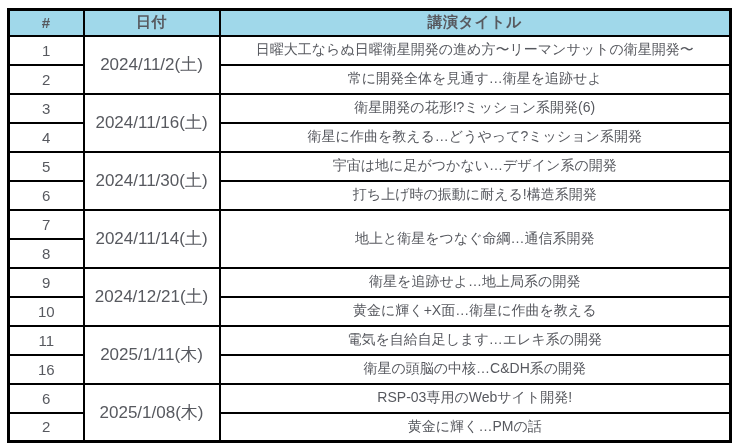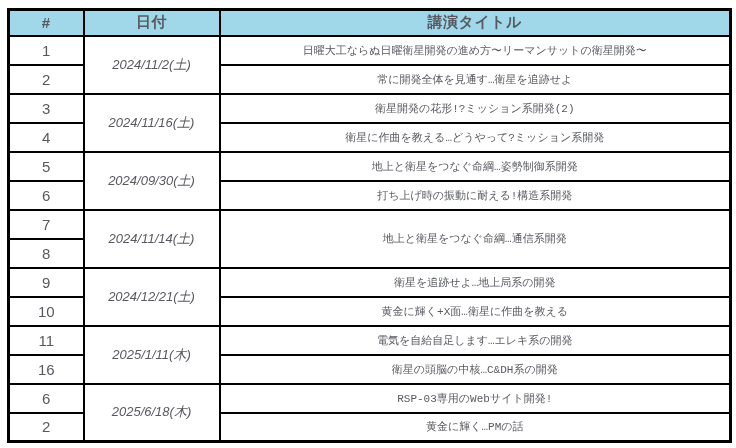--- a/index.html
+++ b/index.html
@@ -35,22 +35,22 @@
   }
   table.schedule thead tr { height: 26px; }
   table.schedule tbody tr { height: 29px; }
   table.schedule th {
     background: #a0d8ea;
     font-weight: bold;
     font-size: 15px;
     letter-spacing: 0.5px;
   }
   td.num   { font-size: 15px; }
-  td.date  { font-size: 13px; font-style: italic; }
-  td.title { font-size: 11px; font-family: Liberation Mono, monospace; }
+  td.date  { font-size: 17px; }
+  td.title { font-size: 14px; }
   
   .bb1 { border-bottom-width: 1px; }
   .bt1 { border-top-width: 1px; }
 </style>
 </head>
 <body>
 
 <div class="page">
   <table class="schedule">
     <colgroup>
@@ -71,30 +71,30 @@
           <td class="date" rowspan="2">2024/11/2(土)</td>
           <td class="title bb1">日曜大工ならぬ日曜衛星開発の進め方〜リーマンサットの衛星開発〜</td>
         </tr>
         <tr>
           <td class="num bt1">2</td>
           <td class="title bt1">常に開発全体を見通す…衛星を追跡せよ</td>
         </tr>
         <tr>
           <td class="num bb1">3</td>
           <td class="date" rowspan="2">2024/11/16(土)</td>
-          <td class="title bb1">衛星開発の花形!?ミッション系開発(2)</td>
+          <td class="title bb1">衛星開発の花形!?ミッション系開発(6)</td>
         </tr>
         <tr>
           <td class="num bt1">4</td>
           <td class="title bt1">衛星に作曲を教える…どうやって?ミッション系開発</td>
         </tr>
         <tr>
           <td class="num bb1">5</td>
-          <td class="date" rowspan="2">2024/09/30(土)</td>
-          <td class="title bb1">地上と衛星をつなぐ命綱…姿勢制御系開発</td>
+          <td class="date" rowspan="2">2024/11/30(土)</td>
+          <td class="title bb1">宇宙は地に足がつかない…デザイン系の開発</td>
         </tr>
         <tr>
           <td class="num bt1">6</td>
           <td class="title bt1">打ち上げ時の振動に耐える!構造系開発</td>
         </tr>
         <tr>
           <td class="num bb1">7</td>
           <td class="date" rowspan="2">2024/11/14(土)</td>
           <td class="title" rowspan="2">地上と衛星をつなぐ命綱…通信系開発</td>
         </tr>
@@ -114,21 +114,21 @@
           <td class="num bb1">11</td>
           <td class="date" rowspan="2">2025/1/11(木)</td>
           <td class="title bb1">電気を自給自足します…エレキ系の開発</td>
         </tr>
         <tr>
           <td class="num bt1">16</td>
           <td class="title bt1">衛星の頭脳の中核…C&amp;DH系の開発</td>
         </tr>
         <tr>
           <td class="num bb1">6</td>
-          <td class="date" rowspan="2">2025/6/18(木)</td>
+          <td class="date" rowspan="2">2025/1/08(木)</td>
           <td class="title bb1">RSP-03専用のWebサイト開発!</td>
         </tr>
         <tr>
           <td class="num bt1">2</td>
           <td class="title bt1">黄金に輝く…PMの話</td>
         </tr>
       </tbody>
   </table>
 </div>
 

